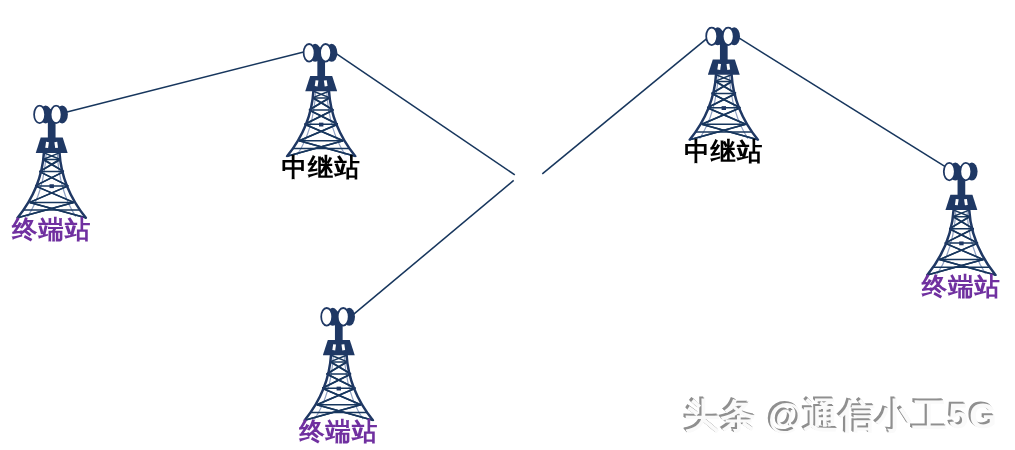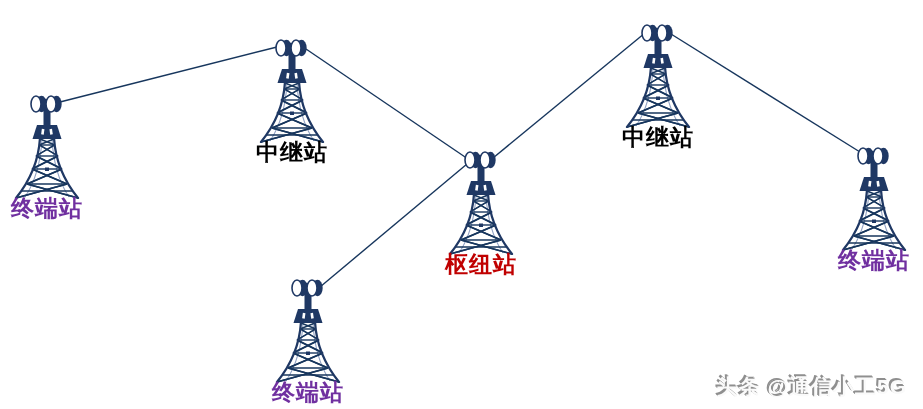--- a/index.html
+++ b/index.html
@@ -48,21 +48,21 @@
     font-size: 23px;
     font-weight: 700;
     letter-spacing: 1px;
     white-space: nowrap;
     z-index: 3;
   }
   .watermark {
     position: absolute;
     right: 16px;
     bottom: 8px;
-    font-size: 21px;
+    font-size: 32px;
     font-weight: 700;
     letter-spacing: 1px;
     color: #fafafa;
     text-shadow: -2px -2px 0 var(--watermark-color, #8F8F8F),
                  -1px -1px 0 var(--watermark-color, #8F8F8F);
     z-index: 4;
     white-space: nowrap;
   }
   .lt { stroke: var(--tower-light, #8FA0C2); }
   .dk { stroke: var(--tower-dark, #1F3864); }
@@ -140,26 +140,20 @@
     <div class="station-label" style="color: rgb(112, 48, 160);">终端站</div>
   </div>
 
   <div class="station" style="left:242px; top:39px;">
     <svg class="tower" viewBox="0 0 100 104">
         <use href="#tower-sym" xlink:href="#tower-sym"></use>
       </svg>
     <div class="station-label" style="color: rgb(0, 0, 0);">中继站</div>
   </div>
 
-  <div class="station" style="left:431px; top:151px;">
-    <svg class="tower" viewBox="0 0 100 104">
-        <use href="#tower-sym" xlink:href="#tower-sym"></use>
-      </svg>
-    <div class="station-label" style="color: rgb(192, 0, 0);">枢纽站</div>
-  </div>
 
   <div class="station" style="left:258px; top:279px;">
     <svg class="tower" viewBox="0 0 100 104">
         <use href="#tower-sym" xlink:href="#tower-sym"></use>
       </svg>
     <div class="station-label" style="color: rgb(112, 48, 160);">终端站</div>
   </div>
 
   <div class="station" style="left:608px; top:24px;">
     <svg class="tower" viewBox="0 0 100 104">

